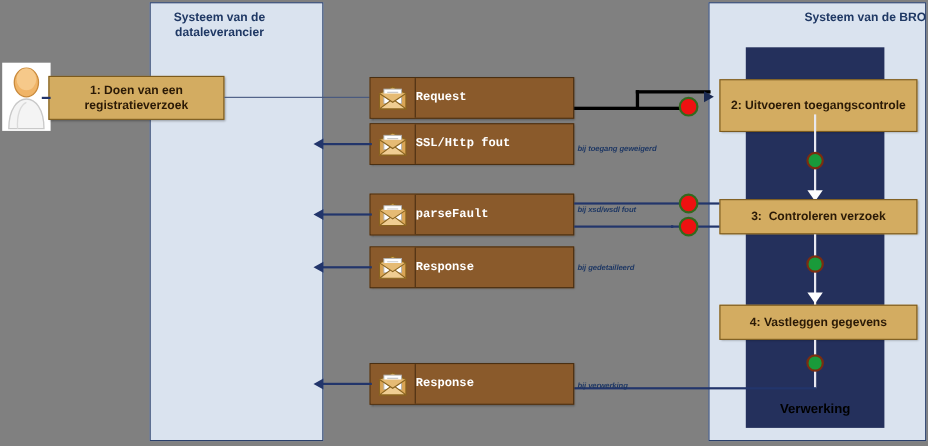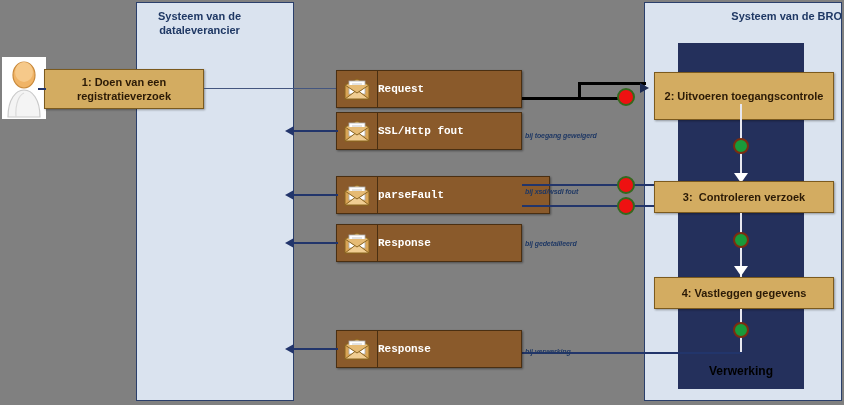--- a/index.html
+++ b/index.html
@@ -129,21 +129,21 @@
   </div>
   <div class="hline" style="left:292px;top:130px;width:46px;"></div>
   <div class="arrow-left" style="left:285px;top:126px;"></div>
 
   <div class="wline" style="left:740px;top:104px;height:78px;"></div>
   <div class="dot dot-green" style="left:733px;top:138px;width:16px;height:16px;"></div>
   <div class="arrow-down-w" style="left:734px;top:173px;"></div>
 
   <div class="task" style="left:654px;top:181px;width:180px;height:32px;">3:  Controleren verzoek</div>
 
-  <div class="msg" style="left:336px;top:176px;width:214px;height:38px;">
+  <div class="msg" style="left:336px;top:176px;width:186px;height:38px;">
     <span class="env">
       <svg width="26" height="22" viewBox="0 0 26 22">
         <path d="M1 21 L1 7 L13 1 L25 7 L25 21 Z" fill="#d9a556" stroke="#8a6420" stroke-width="1"></path>
         <rect x="5" y="3" width="16" height="13" fill="#ffffff" stroke="#b0b0b0" stroke-width=".8"></rect>
         <line x1="8" y1="6" x2="18" y2="6" stroke="#c8c8c8" stroke-width="1"></line>
         <line x1="8" y1="9" x2="18" y2="9" stroke="#c8c8c8" stroke-width="1"></line>
         <line x1="8" y1="12" x2="18" y2="12" stroke="#c8c8c8" stroke-width="1"></line>
         <path d="M1 21 L13 12 L25 21 Z" fill="#f0cd92" stroke="#8a6420" stroke-width="1"></path>
         <path d="M1 7 L13 15 L25 7" fill="#e6bb74" stroke="#8a6420" stroke-width="1"></path>
       </svg>

